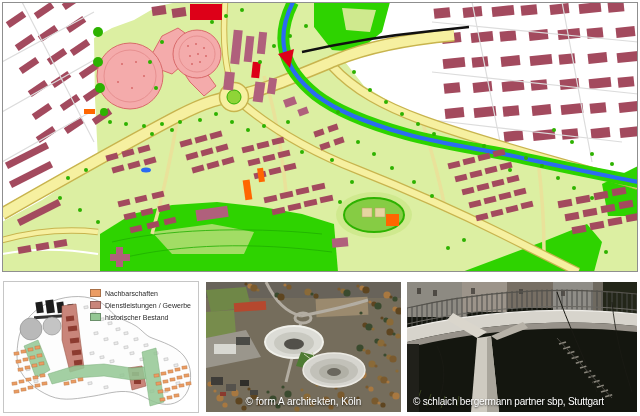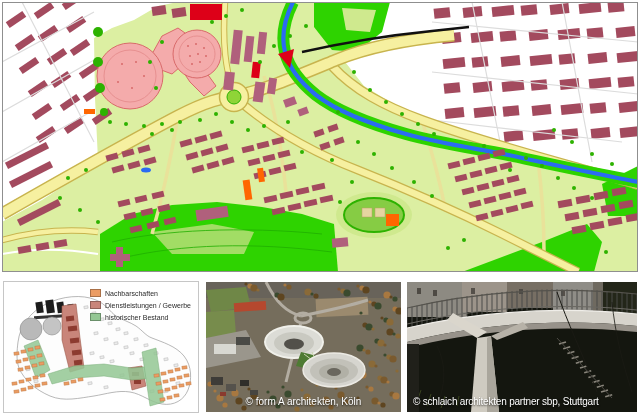--- a/index.html
+++ b/index.html
@@ -705,15 +705,15 @@
       <g stroke="#1a1a14" fill="none">
         <path d="M150,10 C160,40 175,70 190,110" stroke-width="1"></path>
         <path d="M205,20 C208,50 215,80 225,110" stroke-width=".8"></path>
         <path d="M30,64 C40,84 38,104 30,124" stroke-width=".8"></path>
       </g>
       <g stroke="#39431f" stroke-width="1">
         <path d="M10,120 L14,108 M20,124 L24,112 M34,126 L38,114 M50,124 L52,114" fill="none"></path>
       </g>
       <rect x="0" y="62" width="12" height="68" fill="#20201a"></rect>
     </svg>
-    <div class="caption cap-right">© schlaich architekten partner sbp, Stuttgart</div>
+    <div class="caption cap-right">© schlaich bergermann partner sbp, Stuttgart</div>
   </div>
 </div>
 
 </body></html>

